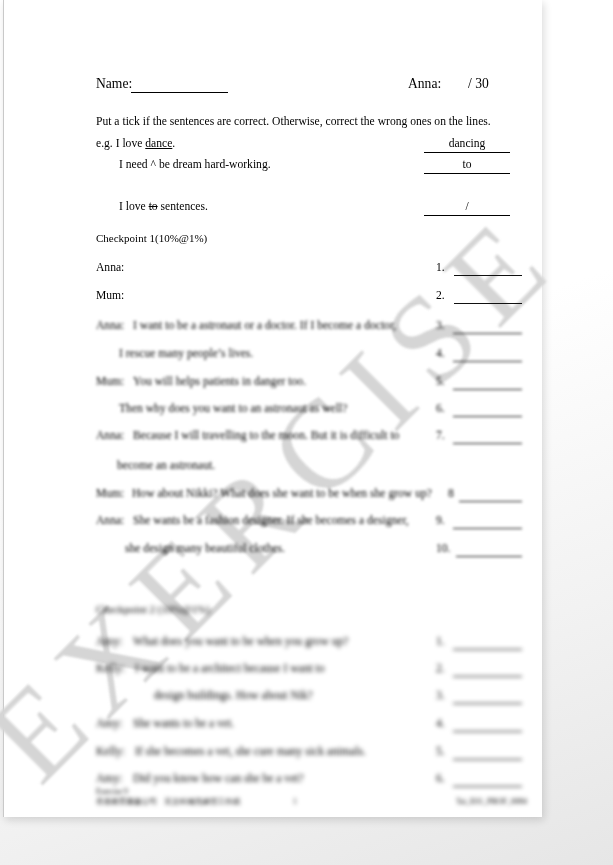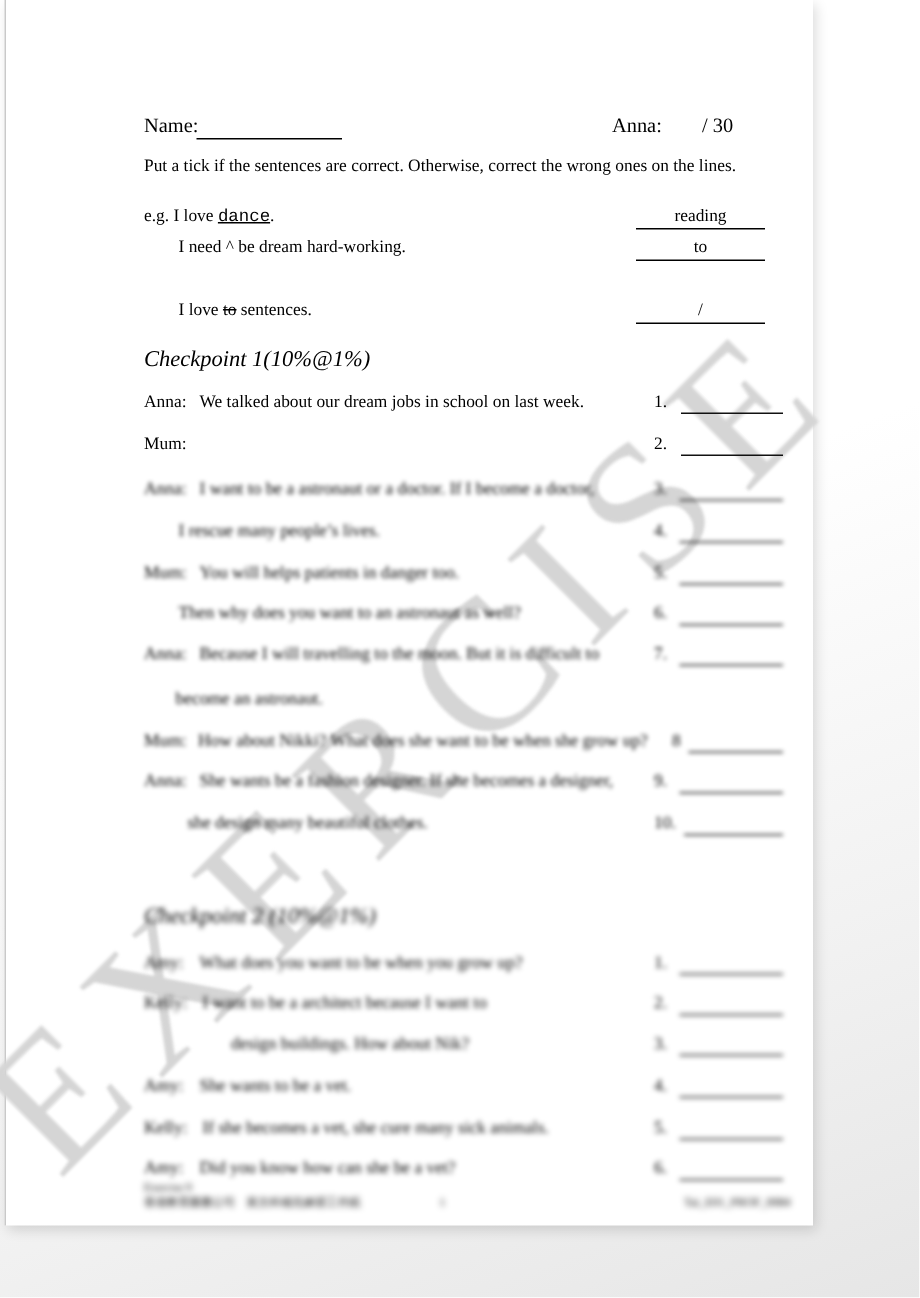--- a/index.html
+++ b/index.html
@@ -9,24 +9,24 @@
   .page{position:absolute;left:3px;top:0;width:538px;height:817px;background:#ffffff;
         border-left:1px solid #c9c9c9;box-shadow:2px 3px 8px rgba(0,0,0,0.14);}
   .watermark{position:absolute;left:-181px;top:425px;width:900px;text-align:center;
              transform:rotate(-45deg);font-size:125px;letter-spacing:18px;color:#d5d5d5;
              filter:blur(1.2px);white-space:nowrap;z-index:0;}
   .row{position:absolute;left:0;top:0;width:538px;height:18px;font-size:11.6px;color:#000;
        white-space:nowrap;z-index:2;}
   .ab{position:absolute;top:0;}
   .hdr{font-size:8.2px;font-weight:bold;}
   .big{font-size:13.6px;}
-  .title{font-size:15px;font-style:italic;}
+  .title{font-size:11px;}
   .uline{display:inline-block;border-bottom:1px solid #000;}
   .strike{text-decoration:line-through;}
-  .wunder{text-decoration:underline;font-family:Liberation Mono, monospace;}
+  .wunder{text-decoration:underline;}
   .egans{position:absolute;left:420px;top:0;width:86px;height:15px;border-bottom:1px solid #000;
          text-align:center;font-size:11.6px;}
   .num{position:absolute;left:432px;}
   .aline{position:absolute;left:449px;top:1px;width:69px;height:13px;border-bottom:1.2px solid #111;}
   .b1{filter:blur(1.5px);}
   .b2{filter:blur(1.9px);}
   .b3{filter:blur(2.3px);}
   .ftr{font-size:7.6px;}
 </style>
 </head>
@@ -38,44 +38,43 @@
     <div class="watermark">EXERCISE</div>
 
 
     <div class="row" style="top:76px;height:22px">
       <span class="ab big" style="left:92px">Name:</span>
       <span class="ab uline" style="left:127px;width:97px;height:16px"></span>
       <span class="ab big" style="left:404px">Anna:</span>
       <span class="ab big" style="left:464px">/ 30</span>
     </div>
 
-    <div class="row" style="top:104px">
+    <div class="row" style="top:115px">
       <span class="ab" style="left:92px">Put a tick if the sentences are correct. Otherwise, correct the wrong ones on the lines.</span>
     </div>
 
     <div class="row" style="top:137px">
       <span class="ab" style="left:92px"><span>e.g. I love </span><span class="wunder">dance</span><span>.</span></span>
-      <span class="egans">reading</span>
+      <span class="egans">dancing</span>
     </div>
     <div class="row" style="top:158px">
       <span class="ab" style="left:115px">I need ^ be dream hard-working.</span>
       <span class="egans">to</span>
     </div>
     <div class="row" style="top:200px">
       <span class="ab" style="left:115px"><span>I love </span><span class="strike">to</span><span> sentences.</span></span>
       <span class="egans">/</span>
     </div>
 
     <div class="row" style="top:232px">
       <span class="ab title" style="left:92px">Checkpoint 1(10%@1%)</span>
     </div>
 
     <div class="row" style="top:261px">
       <span class="ab" style="left:92px">Anna:</span>
-      <span class="ab" style="left:129px">We talked about our dream jobs in school on last week.</span>
       <span class="num">1.</span>
       <span class="aline" style="left:450px;width:68px"></span>
     </div>
     <div class="row" style="top:289px">
       <span class="ab" style="left:92px">Mum:</span>
       <span class="num">2.</span>
       <span class="aline" style="left:450px;width:68px"></span>
     </div>
     <div class="row b1" style="top:319px">
       <span class="ab" style="left:92px">Anna:</span>

